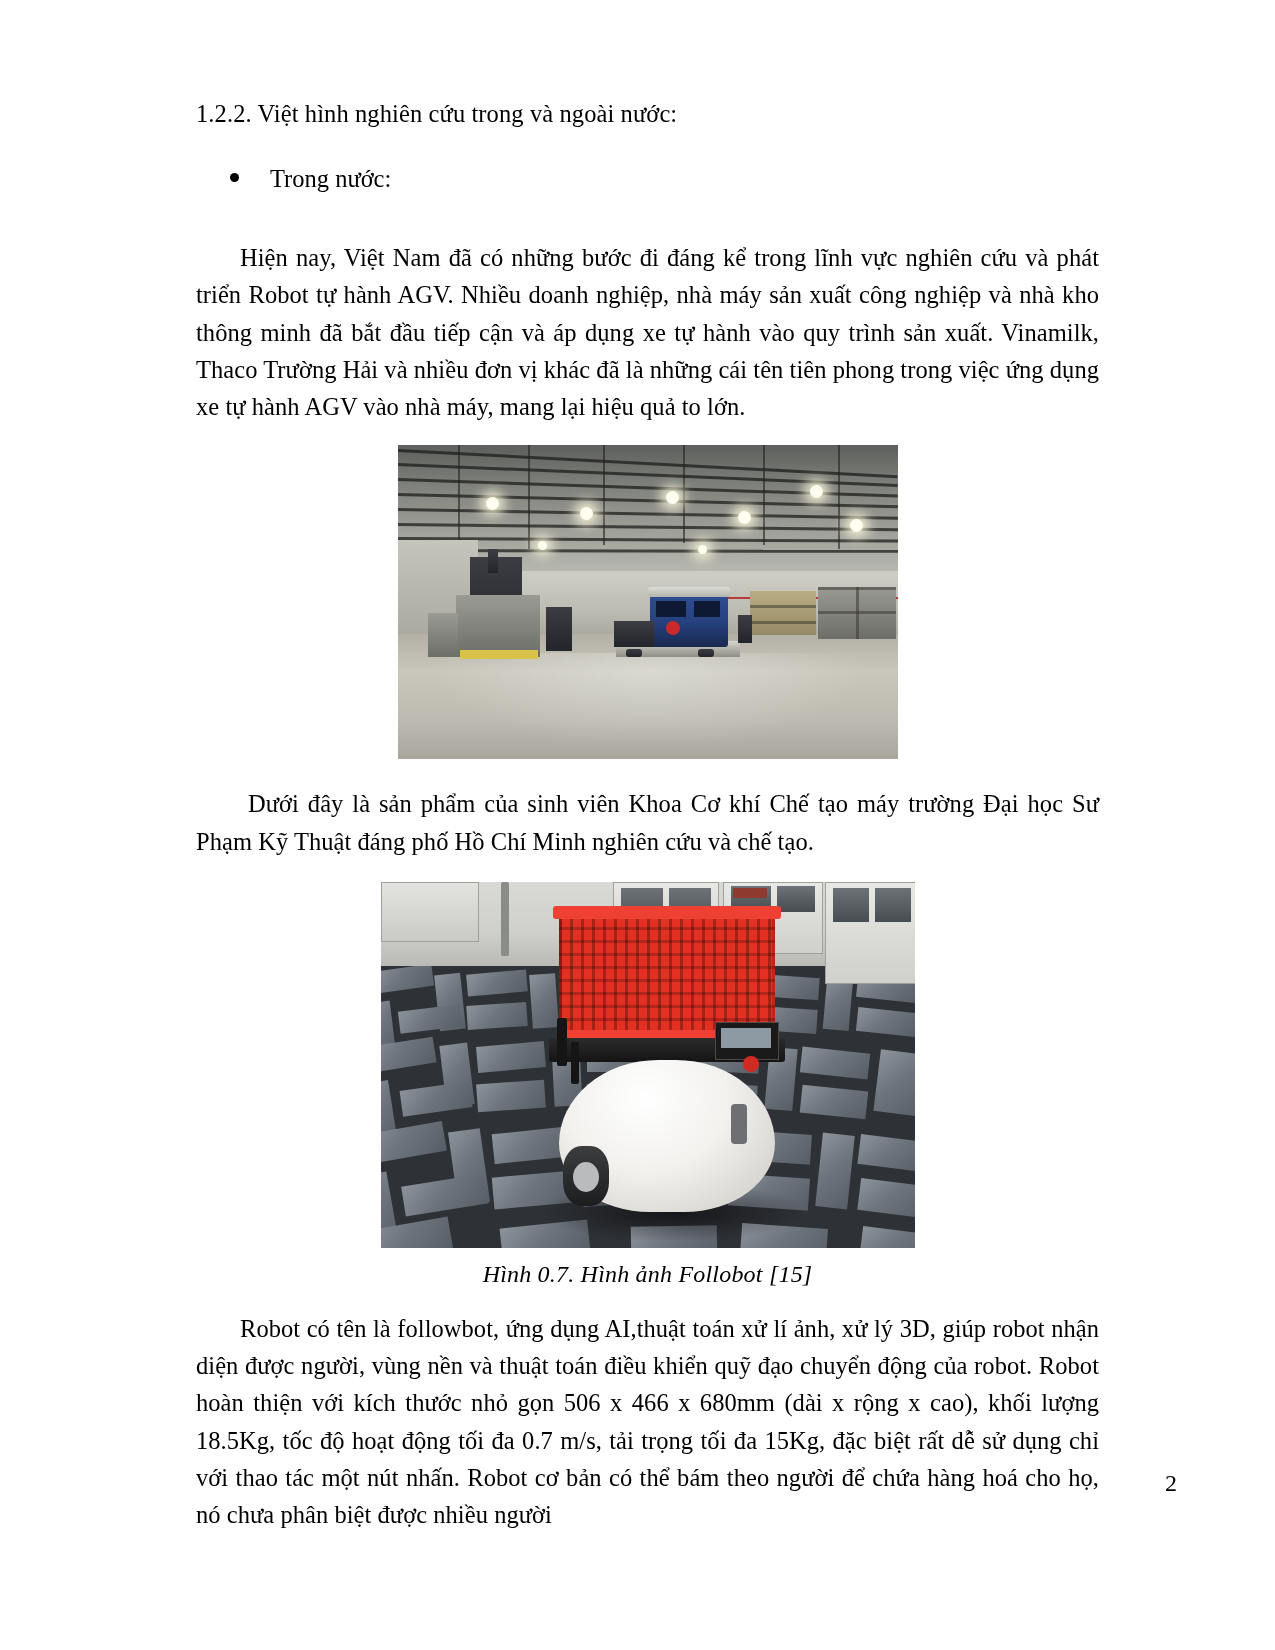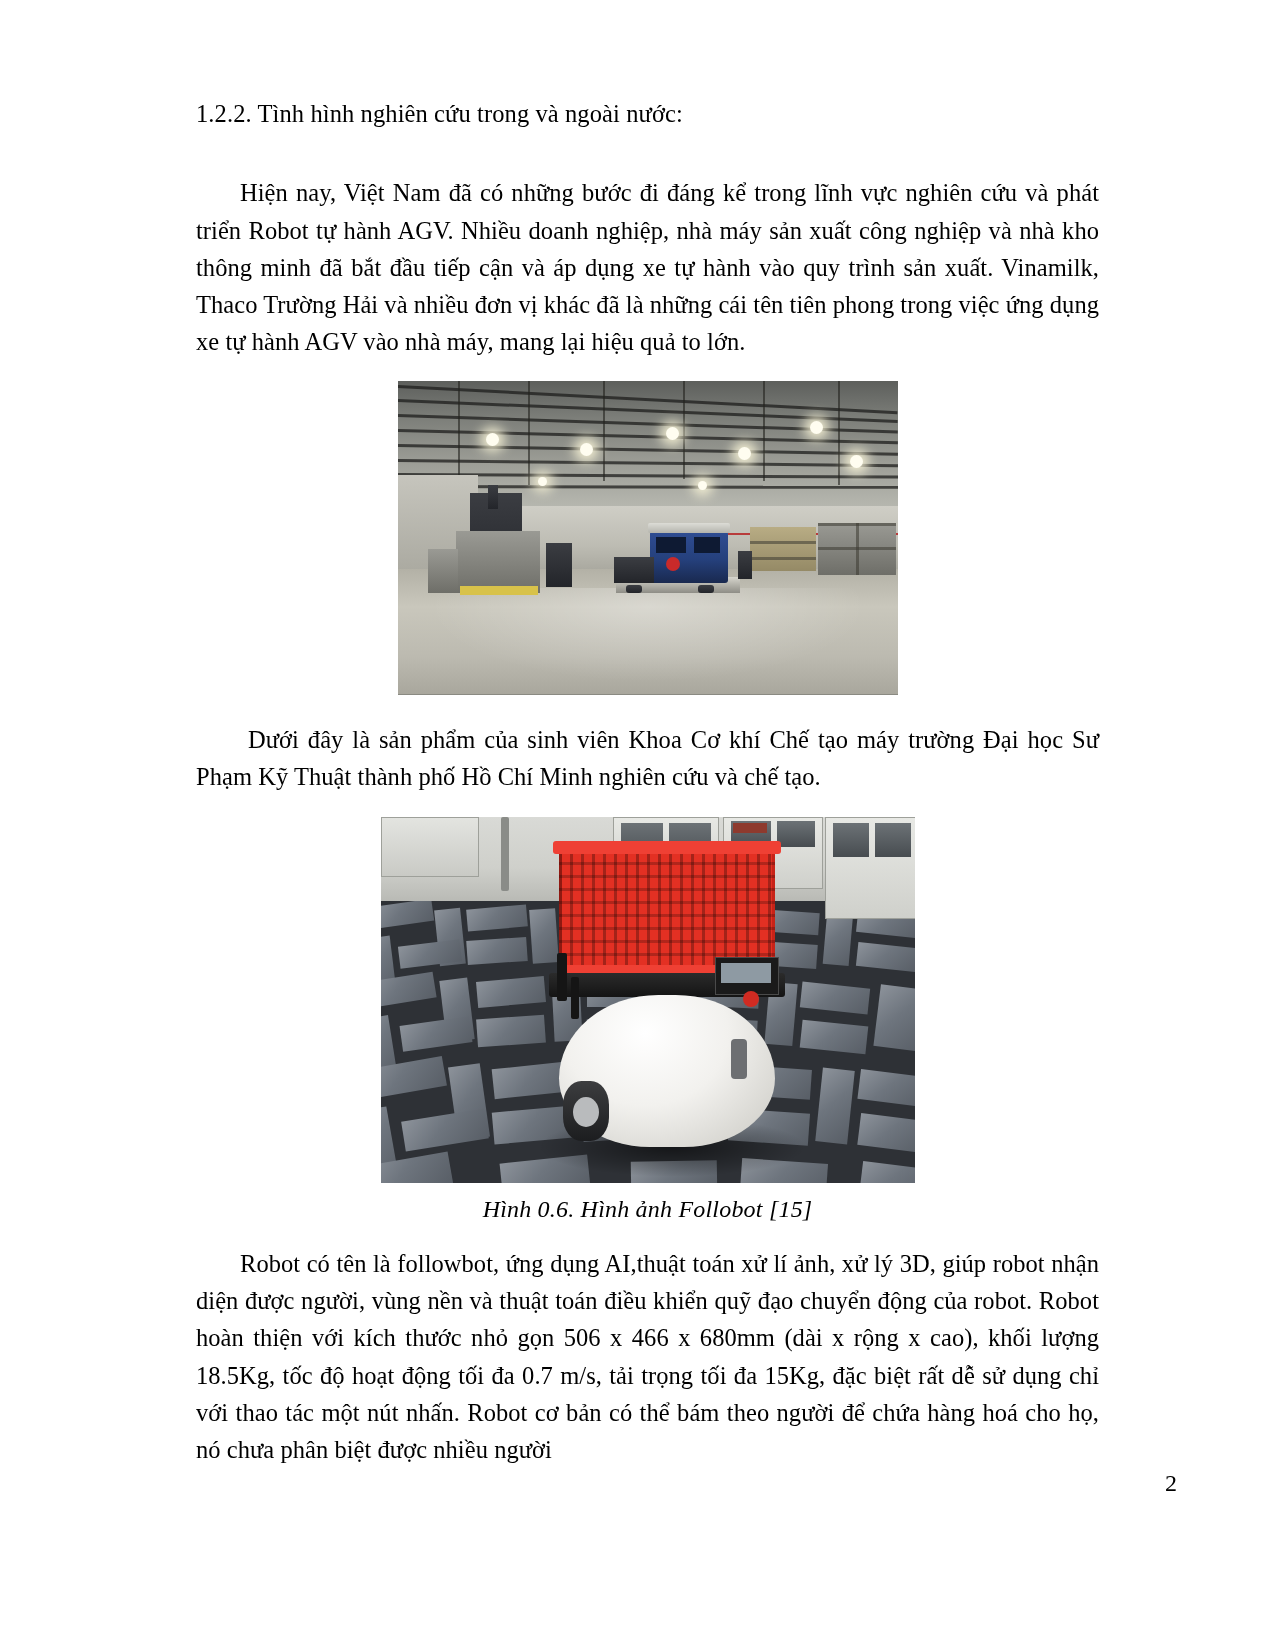--- a/index.html
+++ b/index.html
@@ -244,22 +244,26 @@
     font-family: "Liberation Serif", "DejaVu Serif", serif;
   }
 </style>
 </head>
 <body>
 
 <div class="page">
 
   <div class="content">
 
-    <div class="heading">1.2.2. Tình hình nghiên cứu trong và ngoài nước:</div>
-
+    <div class="heading">1.2.2. Việt hình nghiên cứu trong và ngoài nước:</div>
+
+    <div class="bullet-row">
+      <span class="bullet-dot"></span>
+      <span class="bullet-label">Trong nước:</span>
+    </div>
 
     <p class="body gap-top">Hiện nay, Việt Nam đã có những bước đi đáng kể trong lĩnh vực nghiên cứu và phát triển Robot tự hành AGV. Nhiều doanh nghiệp, nhà máy sản xuất công nghiệp và nhà kho thông minh đã bắt đầu tiếp cận và áp dụng xe tự hành vào quy trình sản xuất. Vinamilk, Thaco Trường Hải và nhiều đơn vị khác đã là những cái tên tiên phong trong việc ứng dụng xe tự hành AGV vào nhà máy, mang lại hiệu quả to lớn.</p>
 
     <div class="figure fig1-wrap">
       <div class="photo photo1">
         <div class="w-ceiling"></div>
         
         <div class="w-truss" style="top:4px;  transform: rotate(3.0deg);"></div>
         <div class="w-truss" style="top:18px; transform: rotate(2.4deg);"></div>
         <div class="w-truss" style="top:33px; transform: rotate(1.9deg);"></div>
@@ -316,21 +320,21 @@
         <div class="w-rack-dark" style="left:352px; top:176px; width:66px; height:3px;"></div>
         <div class="w-rack" style="left:424px; top:150px; width:34px; height:40px;"></div>
         <div class="w-mach-grey" style="left:420px; top:142px; width:78px; height:52px;"></div>
         <div class="w-rack-dark" style="left:420px; top:142px; width:78px; height:3px;"></div>
         <div class="w-rack-dark" style="left:420px; top:166px; width:78px; height:3px;"></div>
         <div class="w-rack-dark" style="left:458px; top:142px; width:3px; height:52px;"></div>
         <div class="w-mach-dark" style="left:340px; top:170px; width:14px; height:28px;"></div>
       </div>
     </div>
 
-    <p class="body tight-indent" style="margin-top:22px;">Dưới đây là sản phẩm của sinh viên Khoa Cơ khí Chế tạo máy trường Đại học Sư Phạm Kỹ Thuật thành phố Hồ Chí Minh nghiên cứu và chế tạo.</p>
+    <p class="body tight-indent" style="margin-top:22px;">Dưới đây là sản phẩm của sinh viên Khoa Cơ khí Chế tạo máy trường Đại học Sư Phạm Kỹ Thuật đáng phố Hồ Chí Minh nghiên cứu và chế tạo.</p>
 
     <div class="figure fig2-wrap">
       <div class="photo photo2">
         <div class="c-carpet"></div>
         
         <div class="c-tile" style="left:-10px; top:86px; width:62px; height:22px; transform:rotate(-8deg);"></div>
         <div class="c-tile" style="left:56px;  top:92px; width:26px; height:56px; transform:rotate(-6deg);"></div>
         <div class="c-tile" style="left:86px;  top:90px; width:60px; height:22px; transform:rotate(-5deg);"></div>
         <div class="c-tile" style="left:150px; top:92px; width:26px; height:54px; transform:rotate(-4deg);"></div>
         <div class="c-tile" style="left:180px; top:92px; width:58px; height:22px; transform:rotate(-3deg);"></div>
@@ -416,21 +420,21 @@
         <div class="c-panel-screen" style="left:340px; top:146px; width:50px; height:20px;"></div>
         <div class="c-estop" style="left:362px; top:174px; width:16px; height:16px;"></div>
 
         
         <div class="c-base-shadow" style="left:156px; top:300px; width:270px; height:60px;"></div>
         <div class="c-base" style="left:178px; top:178px; width:216px; height:152px;"></div>
         <div class="c-handle" style="left:350px; top:222px; width:16px; height:40px;"></div>
         <div class="c-wheel" style="left:182px; top:264px; width:46px; height:60px; border-radius:40% 40% 40% 40%;"></div>
         <div class="c-wheel-hub" style="left:192px; top:280px; width:26px; height:30px;"></div>
       </div>
-      <div class="caption">Hình 0.6. Hình ảnh Follobot [15]</div>
+      <div class="caption">Hình 0.7. Hình ảnh Follobot [15]</div>
     </div>
 
     <p class="body" style="margin-top:22px;">Robot có tên là followbot, ứng dụng AI,thuật toán xử lí ảnh, xử lý 3D, giúp robot nhận diện được người, vùng nền và thuật toán điều khiển quỹ đạo chuyển động của robot. Robot hoàn thiện với kích thước nhỏ gọn 506 x 466 x 680mm (dài x rộng x cao), khối lượng 18.5Kg, tốc độ hoạt động tối đa 0.7 m/s, tải trọng tối đa 15Kg, đặc biệt rất dễ sử dụng chỉ với thao tác một nút nhấn. Robot cơ bản có thể bám theo người để chứa hàng hoá cho họ, nó chưa phân biệt được nhiều người</p>
 
   </div>
 
   <div class="page-number">2</div>
 
 </div>
 

